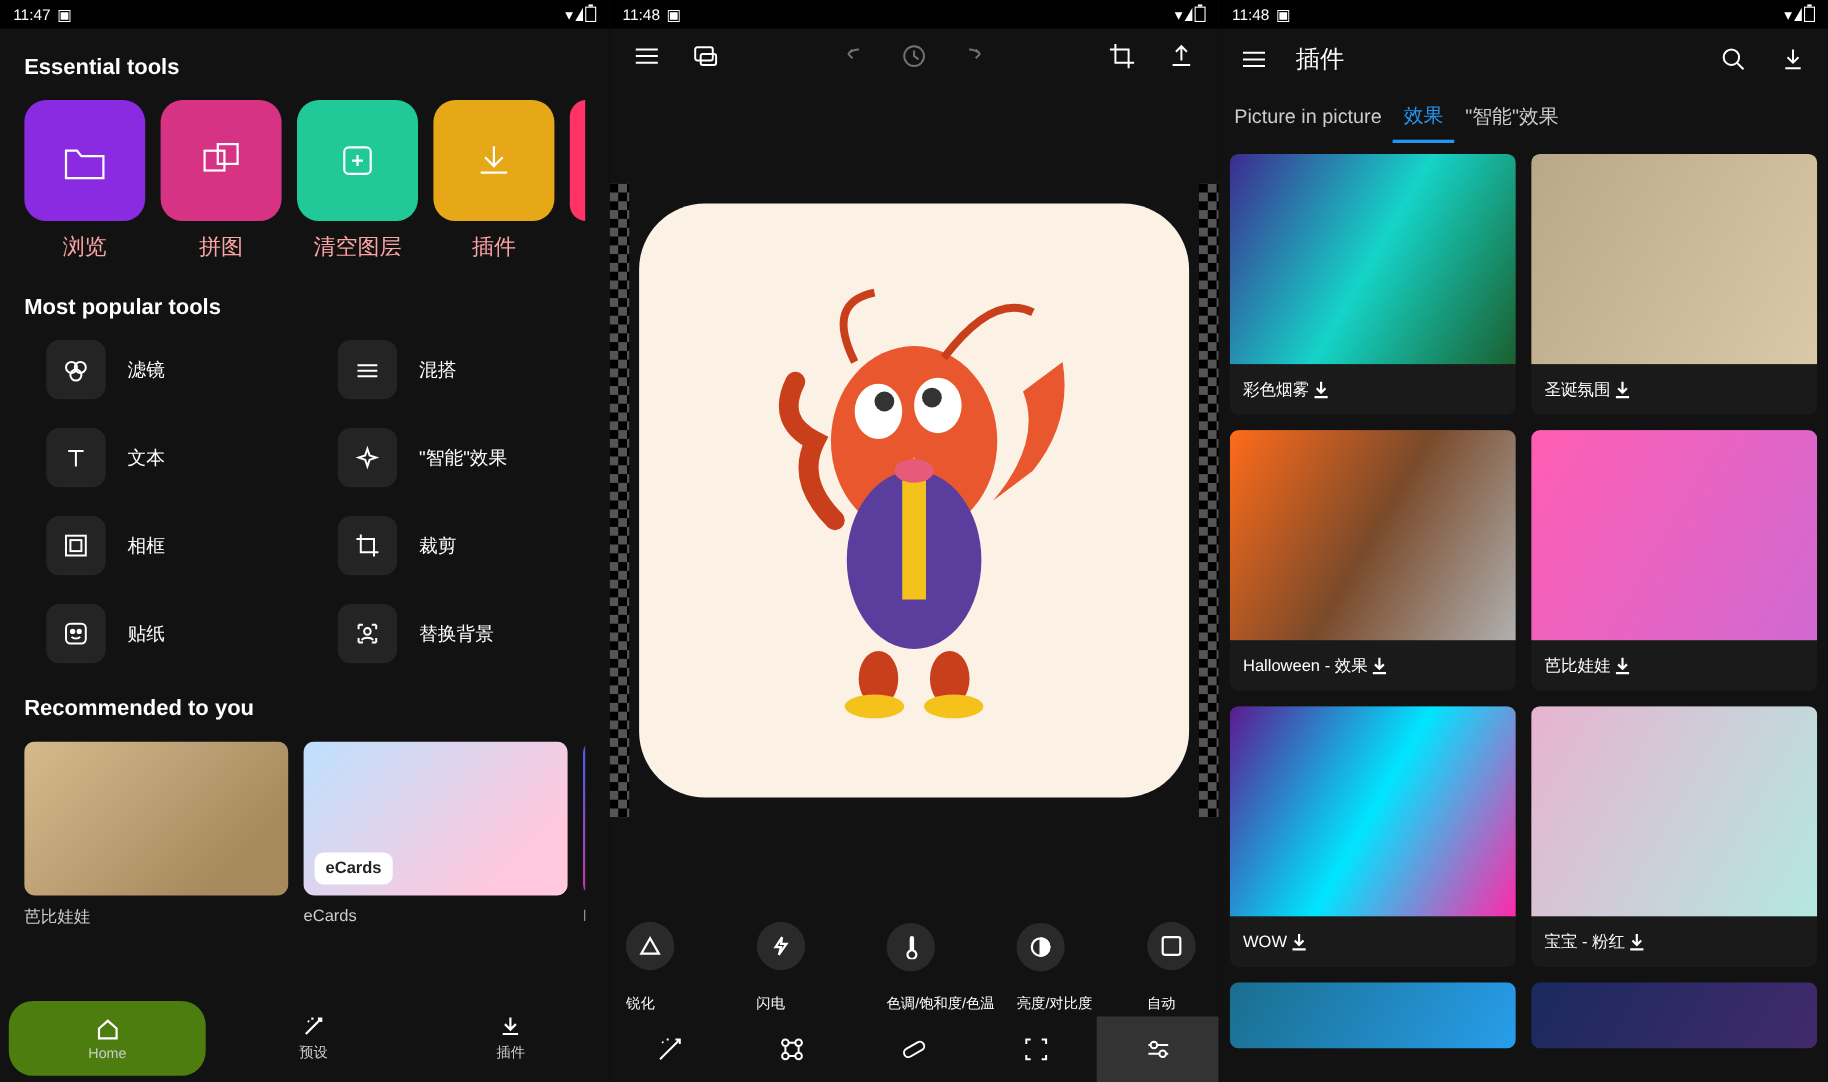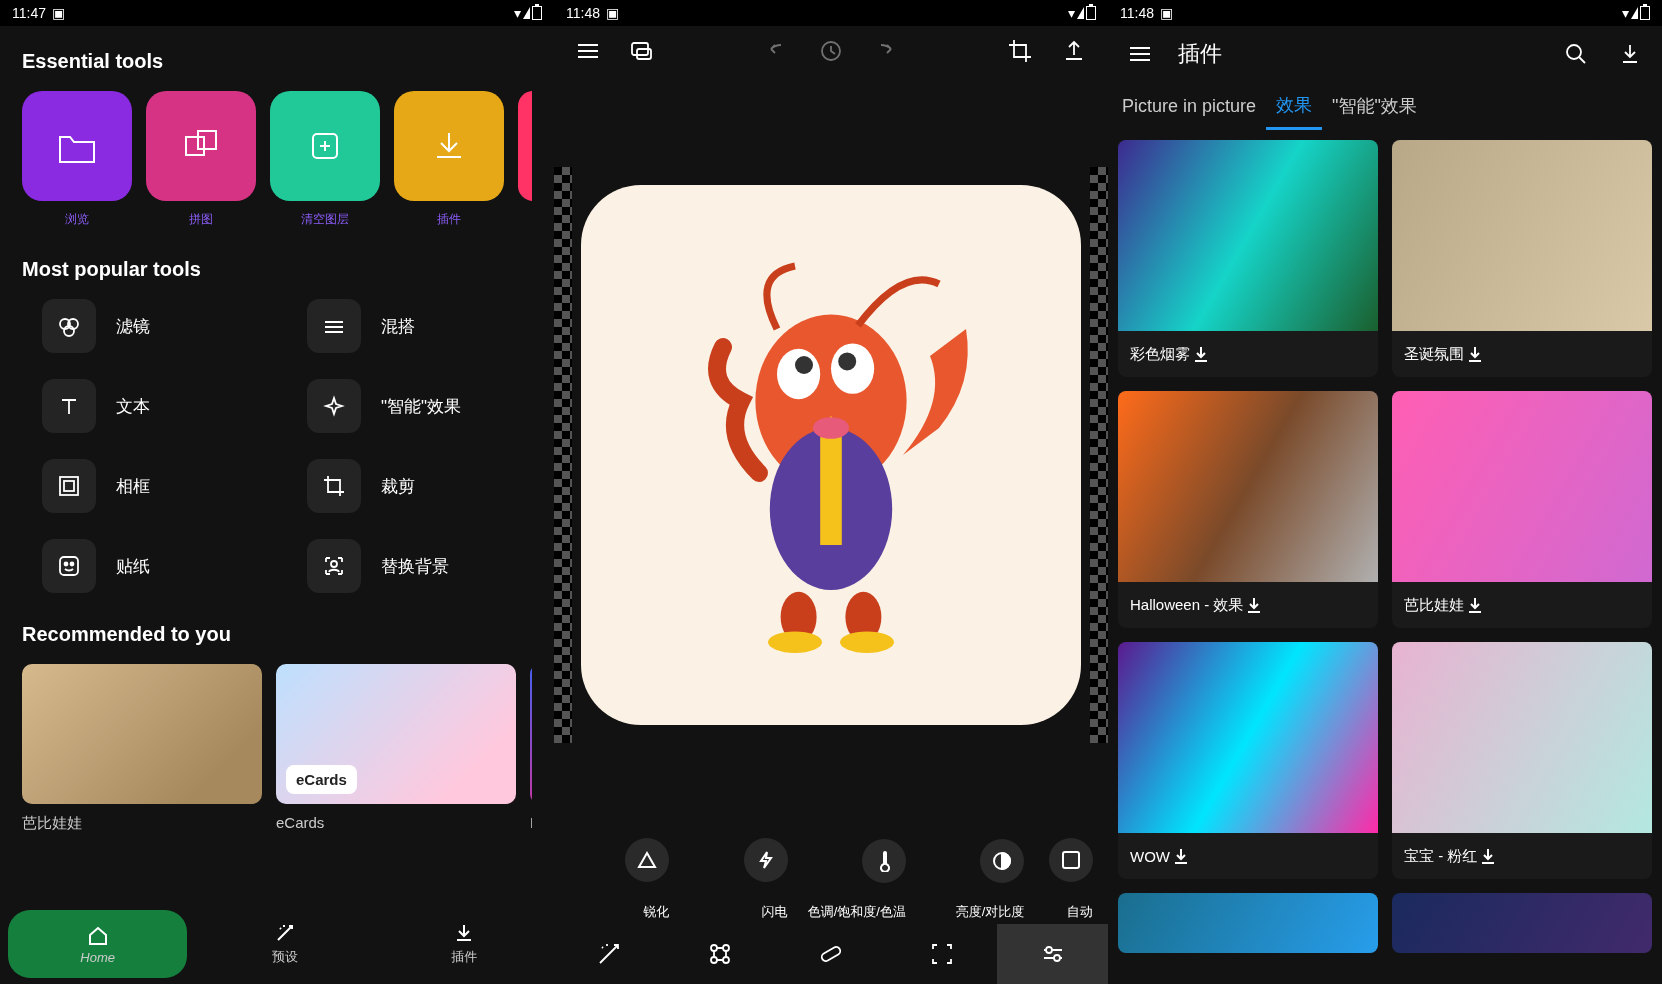--- a/index.html
+++ b/index.html
@@ -22,21 +22,21 @@
 .batt { width:10px; height:14px; border:1px solid #fff; position:relative; }
 .batt::before{content:"";position:absolute;top:-3px;left:2px;width:4px;height:2px;background:#fff;}
 
 
 .p1-body { flex:1; padding: 24px 22px 0 22px; overflow:hidden; }
 .section-title { font-size: 20px; font-weight:600; margin-bottom: 18px; }
 
 .essential-row { display:flex; gap: 14px; overflow:hidden; }
 .ess-item { display:flex; flex-direction:column; align-items:center; gap:10px; }
 .ess-tile { width:110px; height:110px; border-radius:20px; display:flex; align-items:center; justify-content:center; }
-.ess-label { font-size:12px; color:#8b5cf6; }
+.ess-label { font-size:20px; color:#fca5a5; }
 .c-purple{background:#8a2be2;}
 .c-magenta{background:#d63384;}
 .c-teal{background:#20c997;}
 .c-amber{background:#e6a817;}
 .c-peek{background:#ff3366;}
 
 .pop-grid { display:grid; grid-template-columns: 1fr 1fr; gap: 26px 20px; margin-top:2px; }
 .pop-item { display:flex; align-items:center; gap:20px;padding-left:20px; }
 .pop-icon { width:54px; height:54px; border-radius:12px; background:#242424; display:flex; align-items:center; justify-content:center; }
 .pop-label { font-size:17px; }
@@ -46,29 +46,29 @@
 .rec-img{ width:240px; height:140px; border-radius:10px; background:#333; }
 .rec-img.a{background:linear-gradient(135deg,#d7b98e 0%,#a68a5e 80%);}
 .rec-img.b{background:linear-gradient(135deg,#bde0fe 0%,#ffc8dd 80%);}
 .rec-img.c{background:linear-gradient(135deg,#4361ee 0%,#f72585 100%);}
 .rec-img.b{position:relative;}
 .rec-badge{position:absolute;left:10px;bottom:10px;background:#fff;color:#222;border-radius:8px;padding:6px 10px;font-size:15px;font-weight:600;}
 .rec-title{font-size:15px;margin-top:10px;color:#ccc;}
 
 .p1-nav { height:80px; display:flex; background:#121212; }
 .nav-item{ flex:1; display:flex;flex-direction:column;align-items:center;justify-content:center;gap:4px;font-size:13px;color:#ccc;}
-.nav-item.active{background:#15803d;border-radius:22px;margin:6px 8px;font-style:italic;}
+.nav-item.active{background:#4d7c0f;border-radius:22px;margin:6px 8px;}
 .p2-top{height:50px;display:flex;align-items:center;justify-content:space-between;padding:0 20px;}
 .p2-top-group{display:flex;gap:26px;align-items:center;}
 .canvas-wrap{flex:1;display:flex;align-items:center;justify-content:center;position:relative;}
 .checker-l,.checker-r{position:absolute;top:12%;bottom:12%;width:18px;background:repeating-conic-gradient(#555 0 25%,#000 0 50%) 0 0/16px 16px;}
 .checker-l{left:0;}.checker-r{right:0;}
 .art{width:500px;height:540px;background:#fbf2e5;border-radius:60px;display:flex;align-items:center;justify-content:center;}
 .p2-tool-row{height:90px;display:flex;align-items:center;justify-content:space-around;padding:0 6px;}
-.tool-col{display:flex;flex-direction:column;align-items:flex-end;gap:21px;font-size:13px;min-width:100px;}
+.tool-col{display:flex;flex-direction:column;align-items:flex-start;gap:21px;font-size:13px;min-width:100px;}
 .tool-ico{width:44px;height:44px;border-radius:50%;background:#2a2a2a;display:flex;align-items:center;justify-content:center;}
 .p2-bottom{height:60px;display:flex;background:#121212;}
 .bot-item{flex:1;display:flex;align-items:center;justify-content:center;}
 .bot-item.sel{background:#333;}
 .p3-header{height:56px;display:flex;align-items:center;justify-content:space-between;padding:0 18px;}
 .p3-header-left{display:flex;align-items:center;gap:24px;}
 .p3-title{font-size:22px;}
 .p3-header-right{display:flex;gap:26px;}
 .p3-tabs{height:48px;display:flex;align-items:center;padding:0 4px;font-size:18px;}
 .tab{padding:0 10px;height:100%;display:flex;align-items:center;color:#ccc;}

